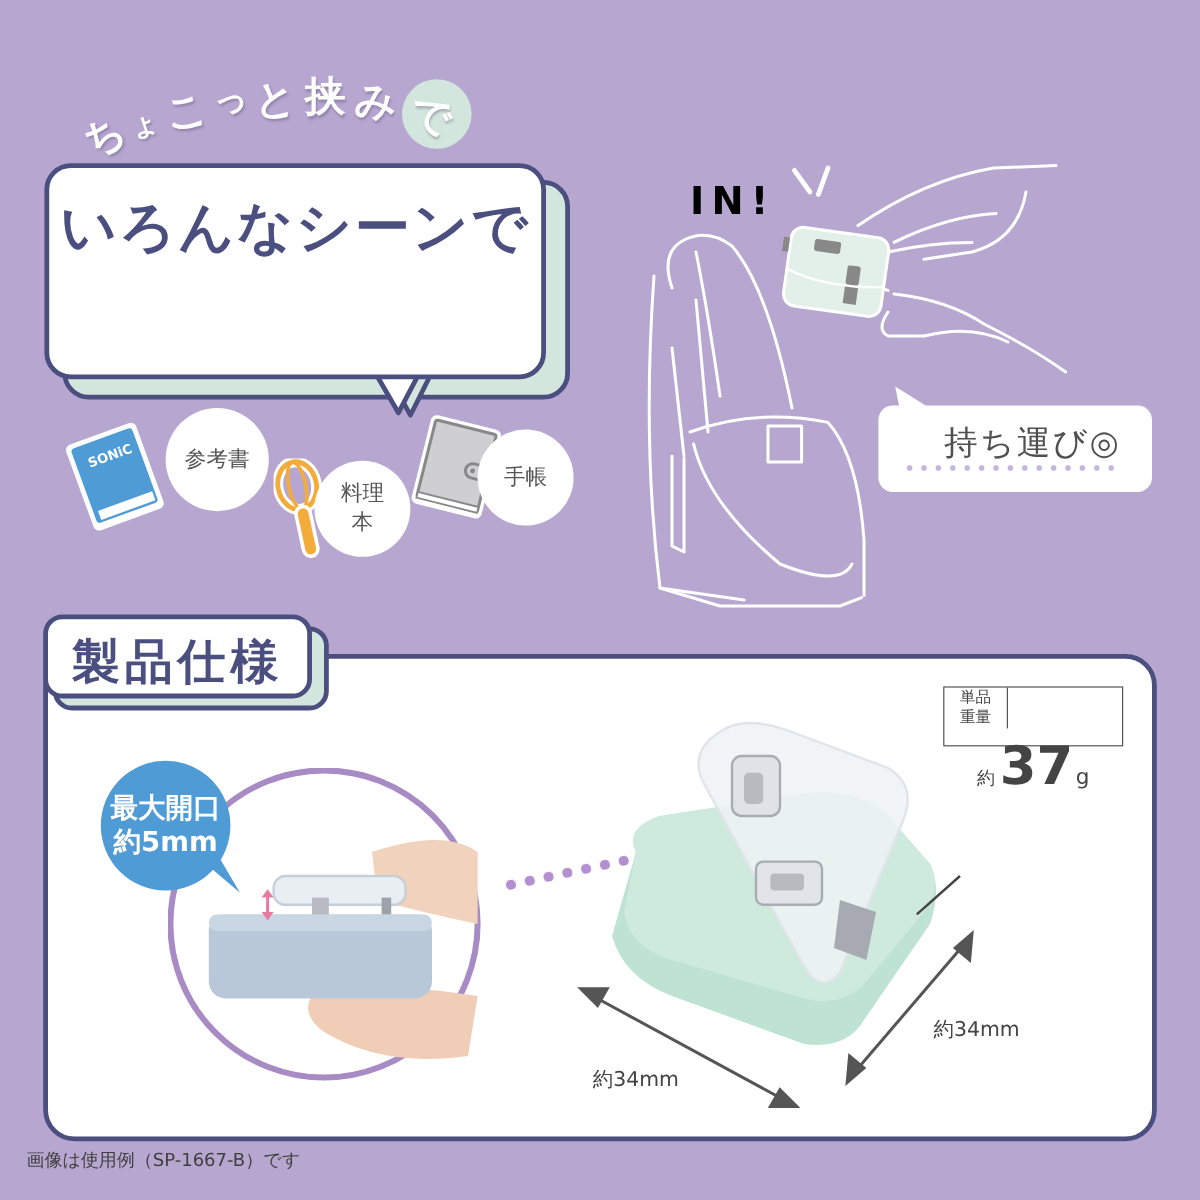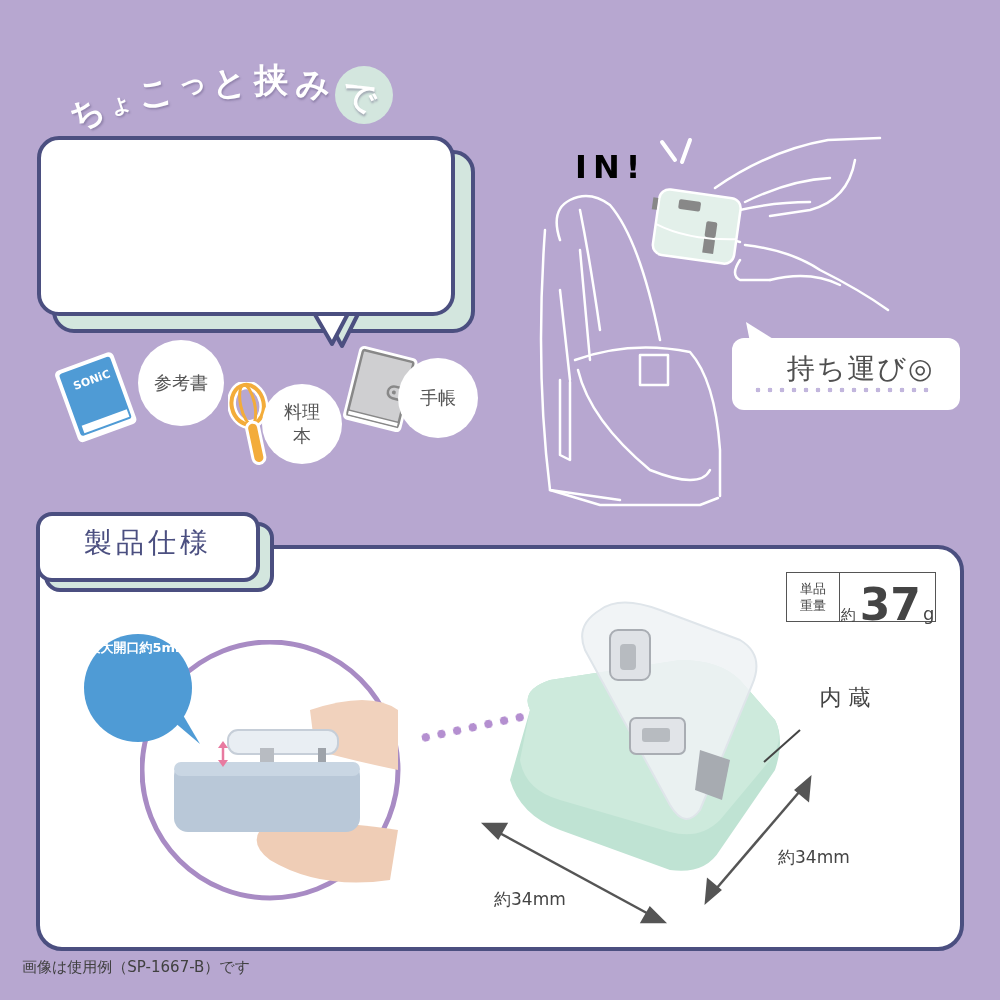--- a/index.html
+++ b/index.html
@@ -33,36 +33,36 @@
           background-size:12px 6px; }
 
   
   .spec-panel { left:36px; top:545px; width:920px; height:398px; background:#fff;
                 border:4px solid #4b4f80; border-radius:26px; }
   .spec-tab-shadow { left:44px; top:522px; width:222px; height:62px; background:#d3e6de;
                      border:4px solid #4b4f80; border-radius:16px; }
   .spec-tab { left:36px; top:512px; width:216px; height:62px; background:#fff;
               border:4px solid #4b4f80; border-radius:16px; }
   .spec-tab-text { left:36px; top:524px; width:224px; text-align:center; color:#4b4f80;
-                   font-size:28px; font-weight:normal; letter-spacing:4px; }
-
-  .weight-box { left:786px; top:572px; width:148px; height:48px; border:1.5px solid #555; display:flex; }
+                   font-size:40px; font-weight:bold; letter-spacing:4px; }
+
+  .weight-box { left:786px; top:572px; width:148px; height:48px; border:1.5px solid #555; display:flex;flex-direction:column; }
   .weight-label { width:52px; border-right:1.5px solid #555; font-size:13px; color:#444;
                   display:flex; flex-direction:column; align-items:center; justify-content:center; line-height:17px; }
   .weight-val { flex:1; display:flex; align-items:baseline; justify-content:center; padding-top:6px; color:#444; }
 
   .mag-text { left:770px; top:682px; width:150px; text-align:center; font-size:22px; color:#444; line-height:32px; }
 
   .dim-text { font-size:17px; color:#444; }
 
   .note { left:22px; top:958px; color:#404040; font-size:15px; }
 
   .info-bubble { left:84px; top:634px; width:108px; height:108px; border-radius:50%; background:#4f9bd5;
-                 color:#fff; font-size:13px; font-weight:bold; text-align:center; display:flex;
-                 flex-direction:row; justify-content:center; line-height:28px; }
+                 color:#fff; font-size:23px; font-weight:bold; text-align:center; display:flex;
+                 flex-direction:column; justify-content:center; line-height:28px; }
 </style>
 </head>
 <body>
 
 <div class="abs de-circle"></div>
 <div class="abs tagline">
   <span style="left:0px;top:20px;transform:rotate(-20deg);">ち</span>
   <span style="left:38px;top:18px;font-size:24px;transform:rotate(-15deg);">ょ</span>
   <span style="left:68px;top:0px;transform:rotate(-12deg);">こ</span>
   <span style="left:108px;top:-6px;font-size:28px;transform:rotate(-8deg);">っ</span>
@@ -73,20 +73,21 @@
 </div>
 
 <div class="abs bubble-shadow"></div>
 <svg class="abs" style="left:300px;top:300px;" width="70" height="62">
   <polygon points="22,10 42,46 52,26 60,10" fill="#d3e6de" stroke="#4b4f80" stroke-width="4" stroke-linejoin="round"></polygon>
   <polygon points="10,6 32,44 52,6" fill="#fff" stroke="#4b4f80" stroke-width="4" stroke-linejoin="round"></polygon>
   <rect x="4" y="0" width="52" height="9" fill="#fff"></rect>
 </svg>
 <div class="abs bubble"></div>
 <div class="abs bubble-text">
+  <div>いろんなシーンで</div>
 </div>
 
 <svg class="abs" style="left:46px;top:345px;" width="100" height="100">
   <g transform="rotate(-20 50 50)">
     <rect x="18" y="14" width="62" height="76" rx="5" fill="#fff"></rect>
     <rect x="22" y="18" width="54" height="66" rx="3" fill="#4f9bd5"></rect>
     <rect x="26" y="74" width="48" height="8" fill="#fff"></rect>
     <text x="32" y="38" fill="#fff" font-size="11" font-weight="bold" font-family="DejaVu Sans, sans-serif">SONiC</text>
   </g>
 </svg>
@@ -229,21 +230,20 @@
   <rect x="130" y="44" width="16" height="26" rx="4" fill="#b7bbc0"></rect>
   <rect x="140" y="118" width="55" height="36" rx="6" fill="#e1e4e8" stroke="#a9adb3" stroke-width="2"></rect>
   <rect x="152" y="128" width="28" height="14" rx="3" fill="#b7bbc0"></rect>
   <path d="M210 150 L240 160 L232 200 L205 190 Z" fill="#a7abb1"></path>
 </svg>
 
 <svg class="abs" style="left:760px;top:720px;" width="50" height="50">
   <line x1="40" y1="10" x2="4" y2="42" stroke="#444" stroke-width="2"></line>
 </svg>
 <div class="abs mag-text">
-  <div>内 蔵</div>
 </div>
 
 <svg class="abs" style="left:470px;top:770px;" width="400" height="160">
   <g stroke="#555" stroke-width="2.5" fill="#555">
     <line x1="24" y1="60" x2="186" y2="148"></line>
     <polygon points="14,54 36,54 28,68"></polygon>
     <polygon points="194,152 172,152 180,138"></polygon>
     <line x1="336" y1="14" x2="240" y2="126"></line>
     <polygon points="340,8 338,30 326,20"></polygon>
     <polygon points="236,132 238,110 250,120"></polygon>

